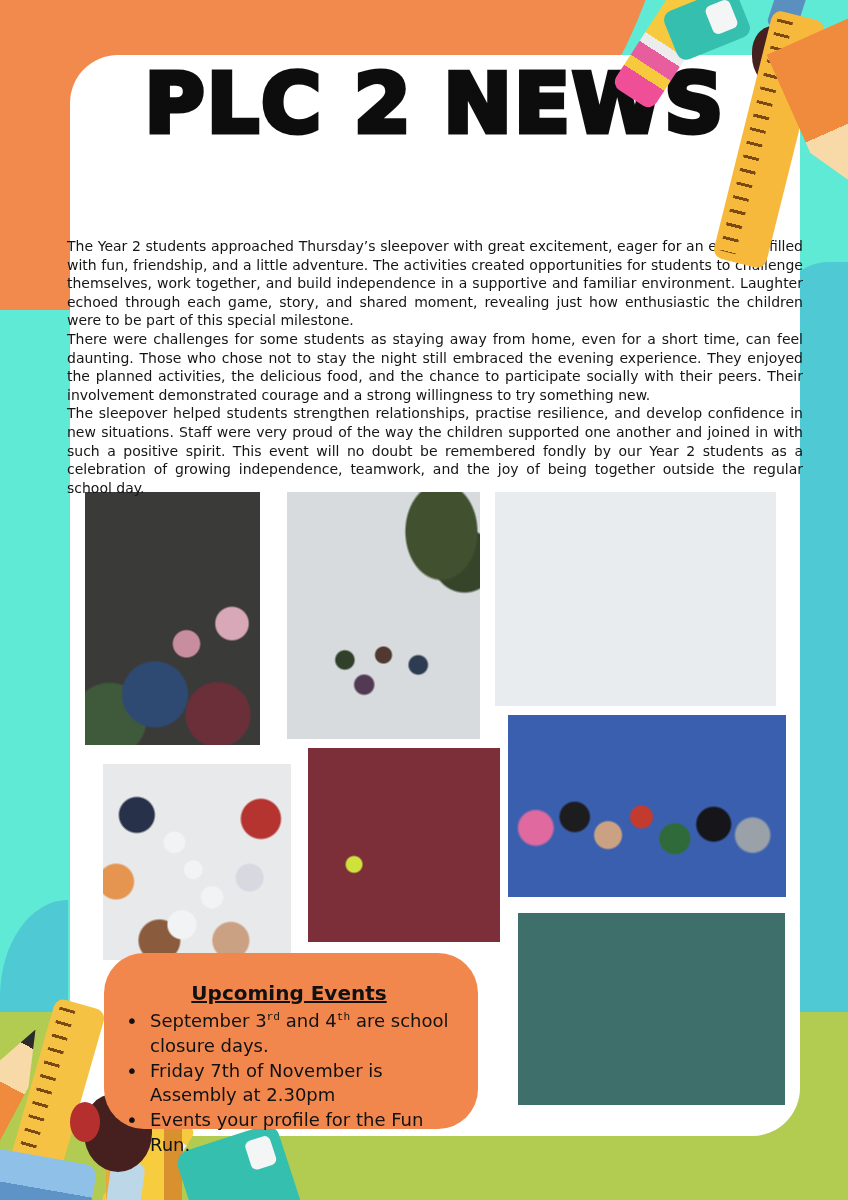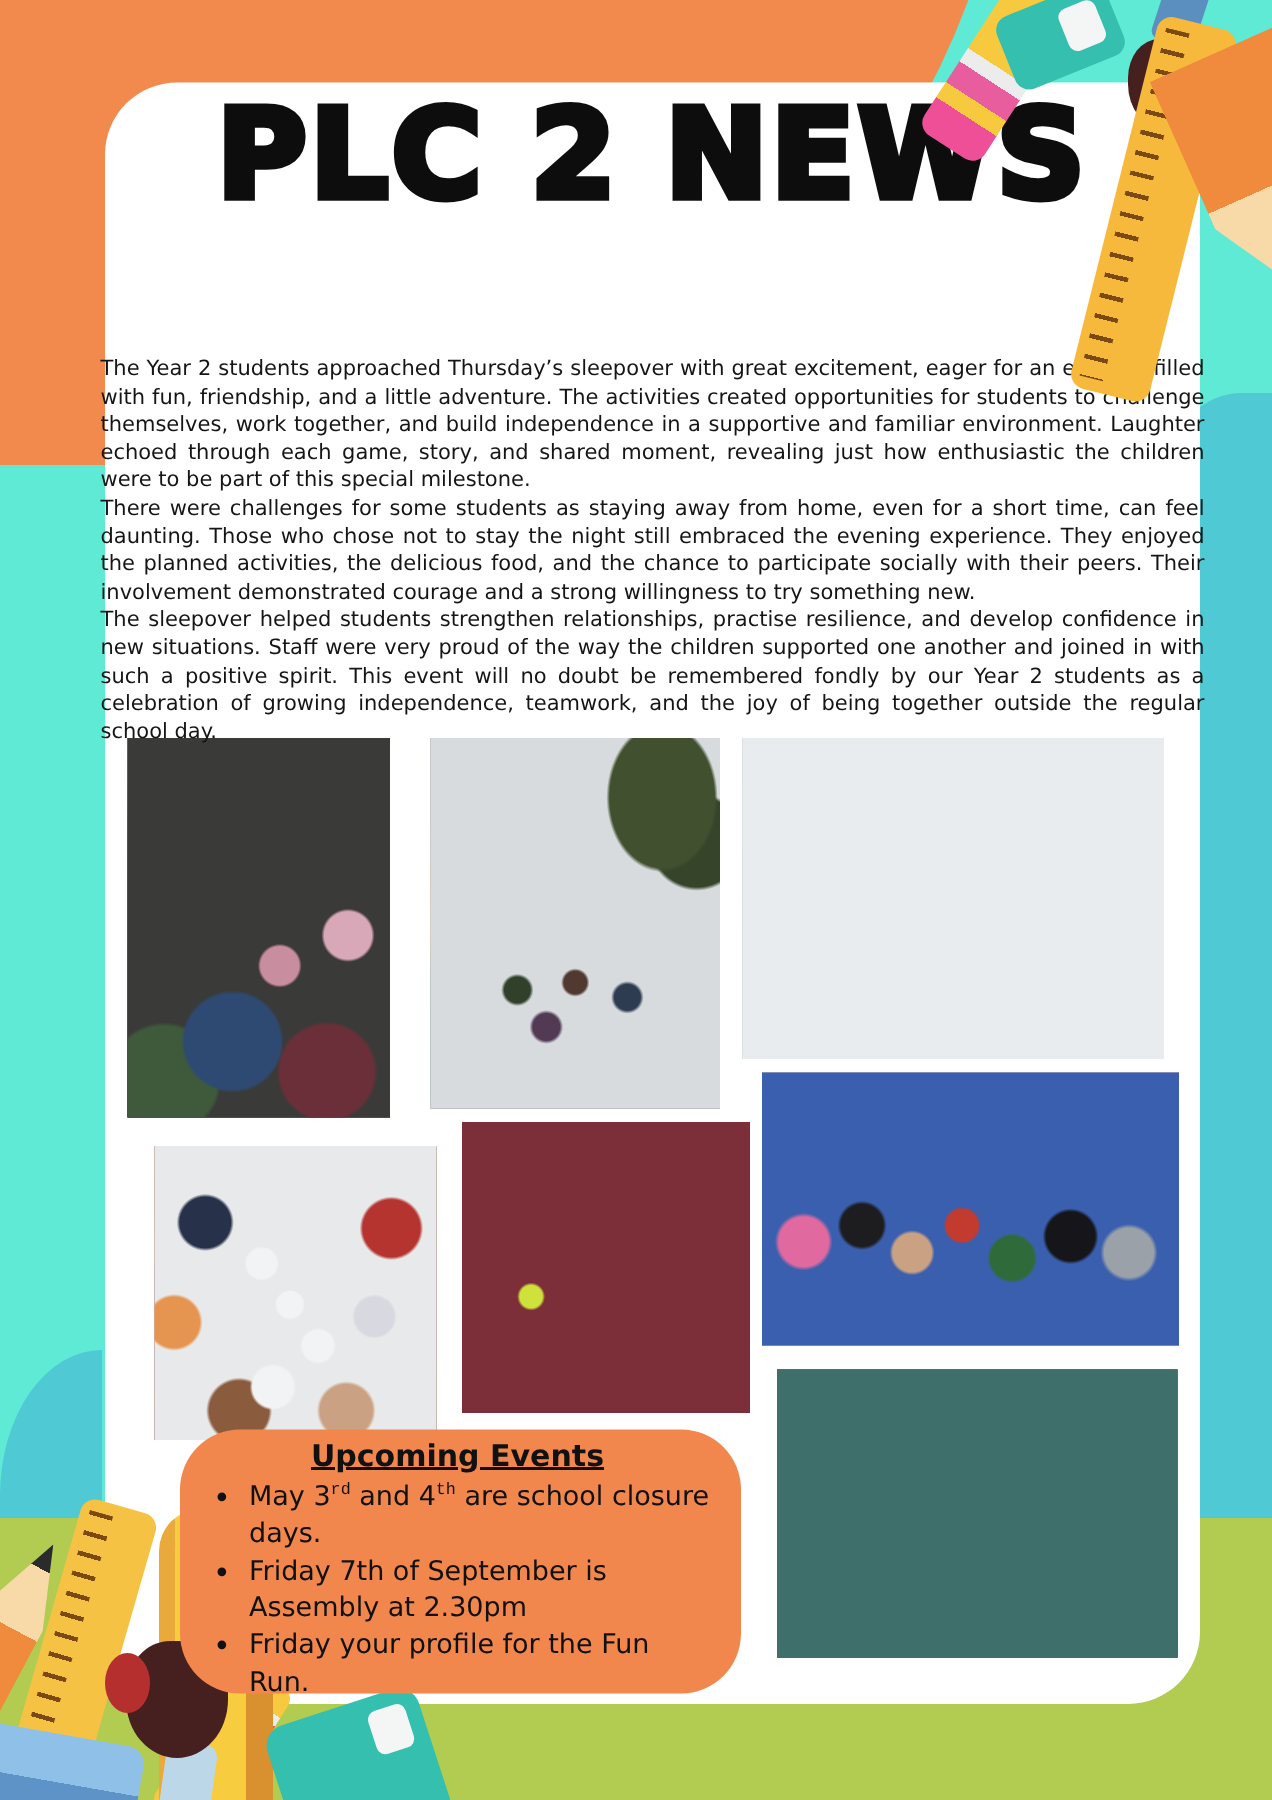--- a/index.html
+++ b/index.html
@@ -123,22 +123,22 @@
       linear-gradient(#9a4ab0,#9a4ab0) 80% 24%/6% 10%,
       radial-gradient(circle at 22% 70%, #6a4f8c 0 7%, transparent 8%),
       radial-gradient(circle at 38% 78%, #4a6fa5 0 8%, transparent 9%),
       radial-gradient(circle at 56% 72%, #15151a 0 7%, transparent 8%),
       radial-gradient(circle at 70% 84%, #a9c4dc 0 8%, transparent 9%),
       radial-gradient(circle at 86% 88%, #b4502f 0 7%, transparent 8%),
       radial-gradient(circle at 10% 82%, #8ec0b8 0 7%, transparent 8%),
       linear-gradient(180deg,#eef0f2 0%,#dfe3e6 34%,#6b6f75 56%,#3f4449 74%,#2f3337 100%);}
 
   
-  .events{position:absolute;left:120px;top:953px;width:374px;height:176px;z-index:7;
-          background:#F2874E;border-radius:40px;color:#111;padding:3px 18px 0 14px;
+  .events{position:absolute;left:104px;top:953px;width:374px;height:176px;z-index:7;
+          background:#F2874E;border-radius:40px;color:#111;padding:26px 18px 0 14px;
           box-sizing:border-box;}
   .events-title{text-align:center;font-size:20px;font-weight:700;text-decoration:underline;
           margin:2px 0 4px 0;}
   .events ul{list-style:none;margin:0;padding:0;font-size:18px;line-height:1.38;}
   .events li{position:relative;padding-left:32px;}
   .events li::before{content:"\2022";position:absolute;left:8px;top:-1px;font-size:20px;}
   .events sup{font-size:0.62em;font-family:Liberation Mono, monospace;}
 
   
   .deco{position:absolute;z-index:6;}
@@ -206,23 +206,23 @@
   <div class="photo photo-b" aria-label="Students sitting in a circle on the grass at sunset beside the school building"></div>
   <div class="photo photo-c" aria-label="Students seated on the green court under a cloudy sky with a teacher standing"></div>
   <div class="photo photo-d" aria-label="Students sharing bowls of food around a long classroom table"></div>
   <div class="photo photo-e" aria-label="Teacher leading a game with students seated on the outdoor court"></div>
   <div class="photo photo-f" aria-label="Group photo of smiling students gathered in the classroom"></div>
   <div class="photo photo-g" aria-label="Students sitting on the floor watching a movie on the classroom screen"></div>
 
   <div class="events">
     <div class="events-title">Upcoming Events</div>
     <ul>
-      <li><span>May 3</span><sup>rd</sup><span> and 4</span><sup>th</sup><span> are school closure days.</span></li>
-      <li>Friday 7th of September is Assembly at 2.30pm</li>
-      <li>Friday your profile for the Fun Run.</li>
+      <li><span>September 3</span><sup>rd</sup><span> and 4</span><sup>th</sup><span> are school closure days.</span></li>
+      <li>Friday 7th of November is Assembly at 2.30pm</li>
+      <li>Events your profile for the Fun Run.</li>
     </ul>
   </div>
 
   <div class="deco pencil-tr"></div>
   <div class="deco sharpener-tr"></div>
   <div class="deco brush-handle-tr"></div>
   <div class="deco brush-head-tr"></div>
   <div class="deco ruler-tr ruler-ticks"></div>
   <div class="deco pencil-orange-tr"></div>
 

